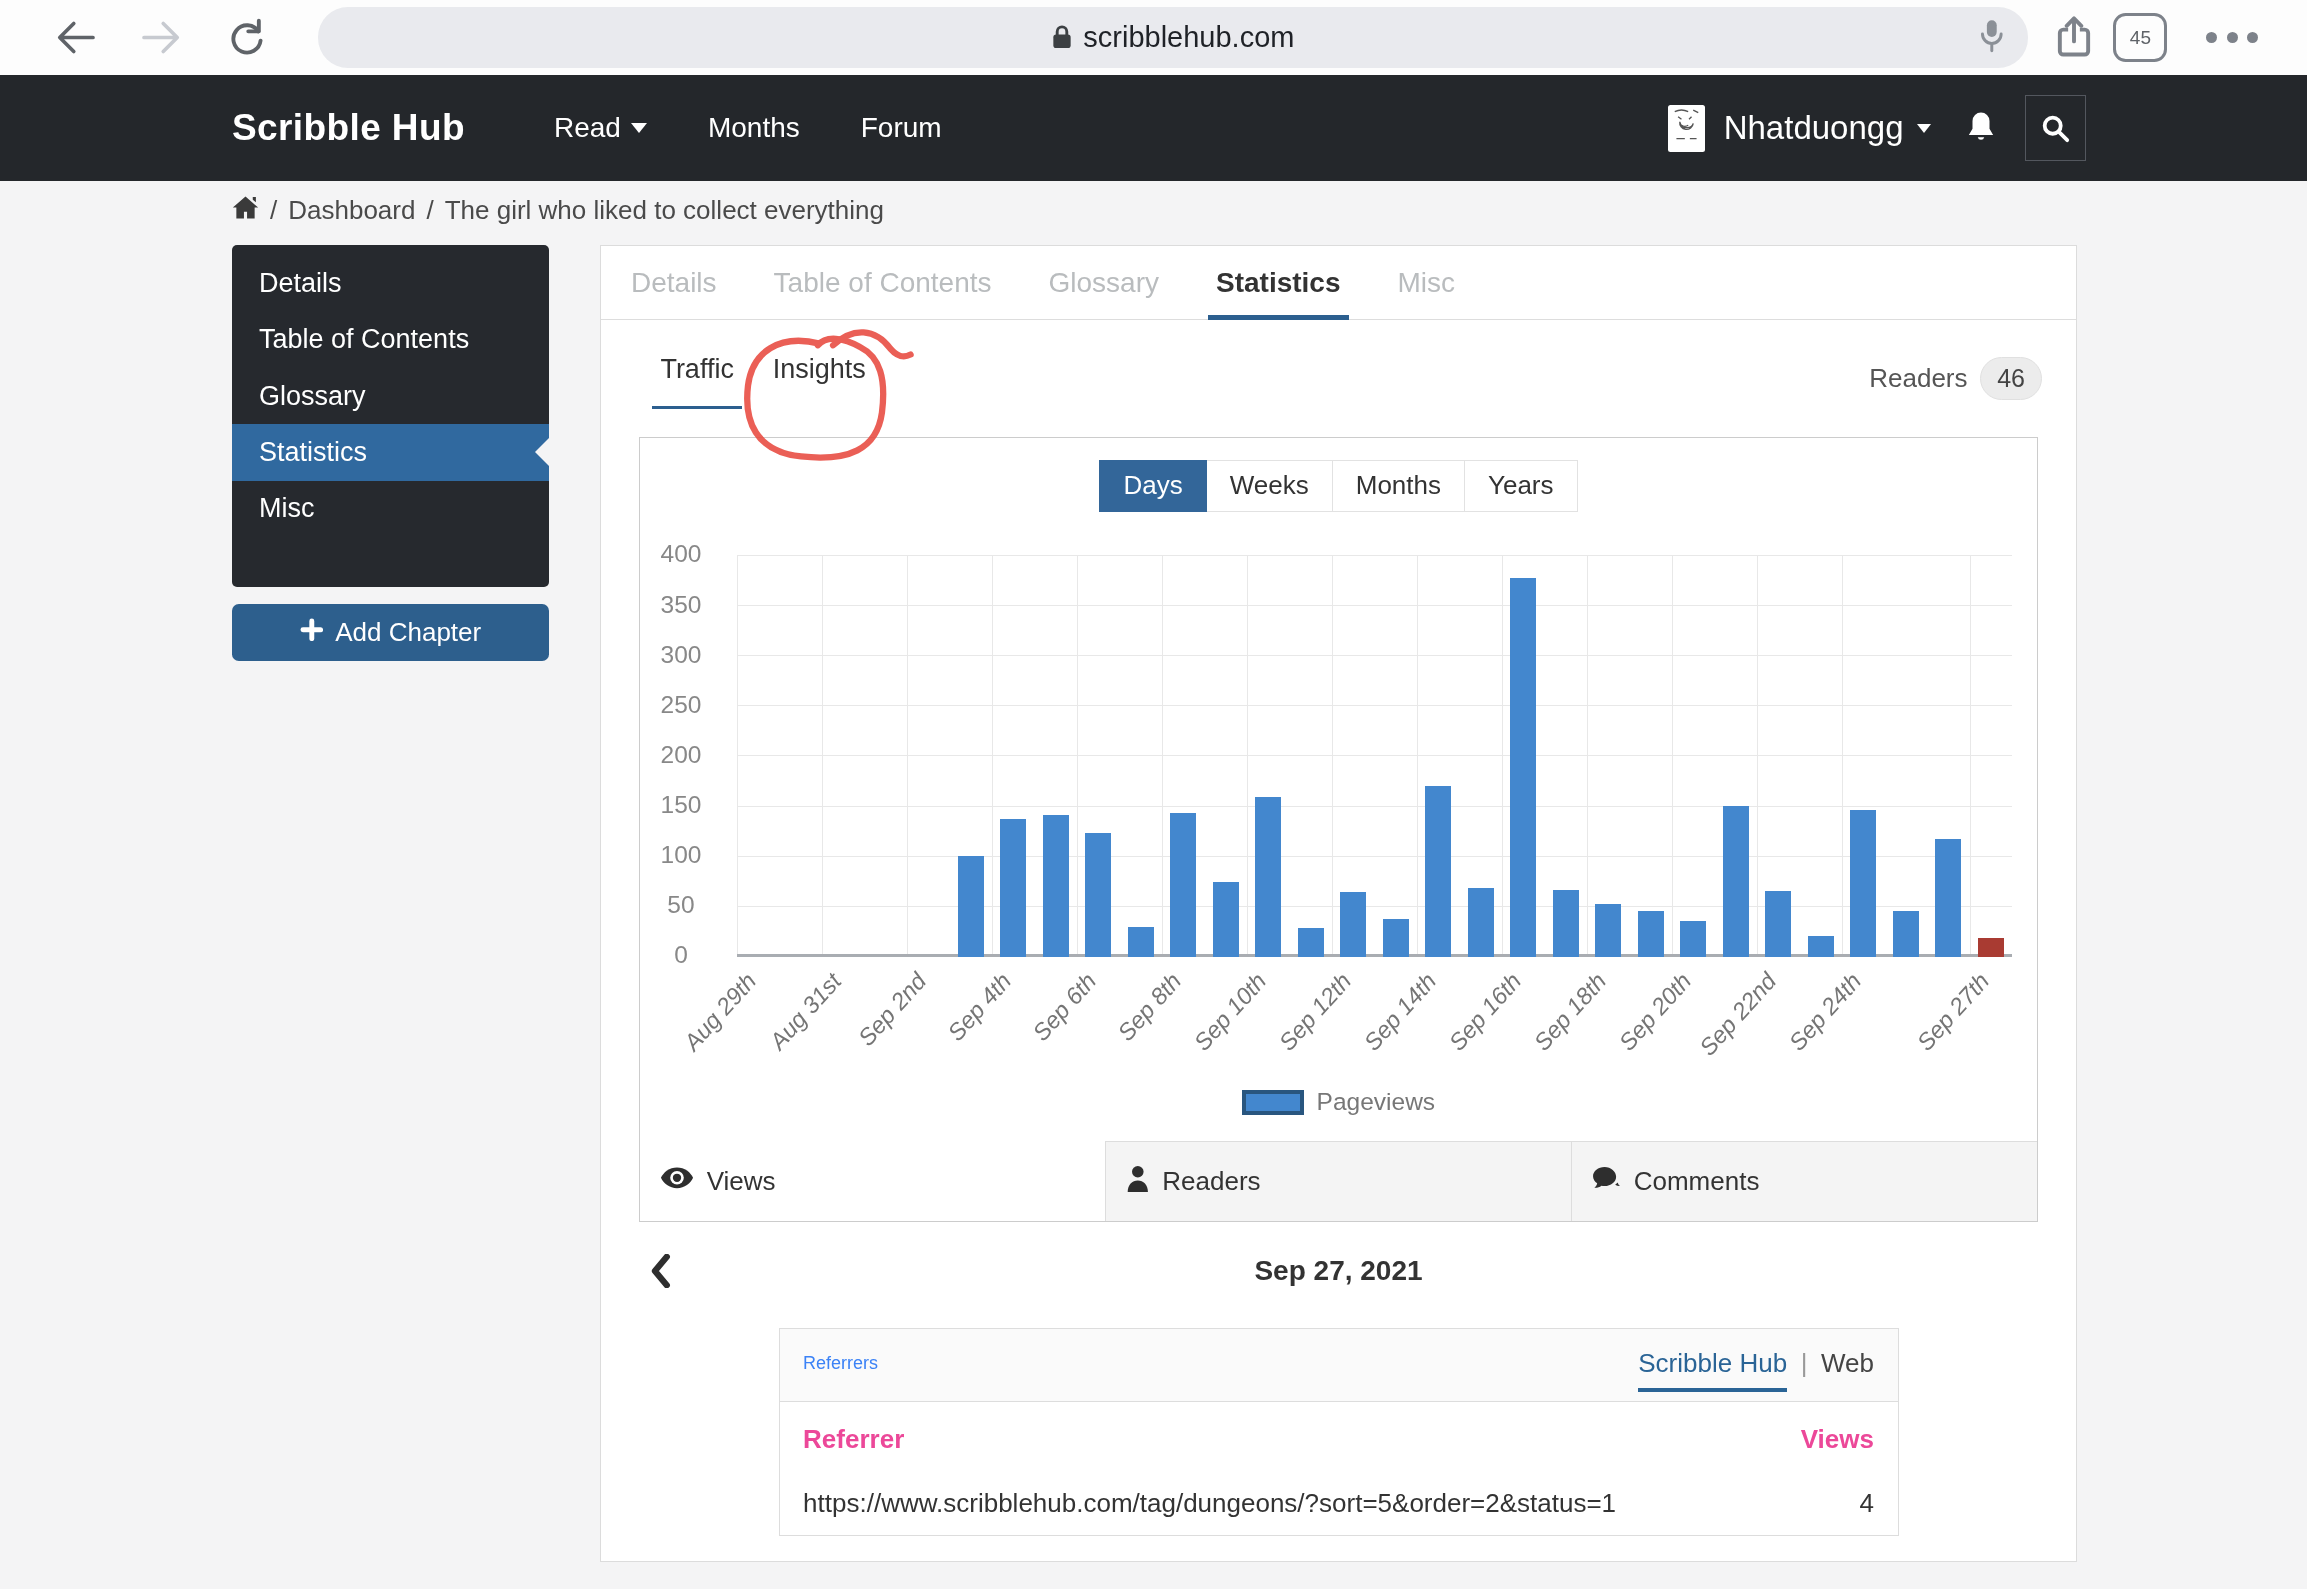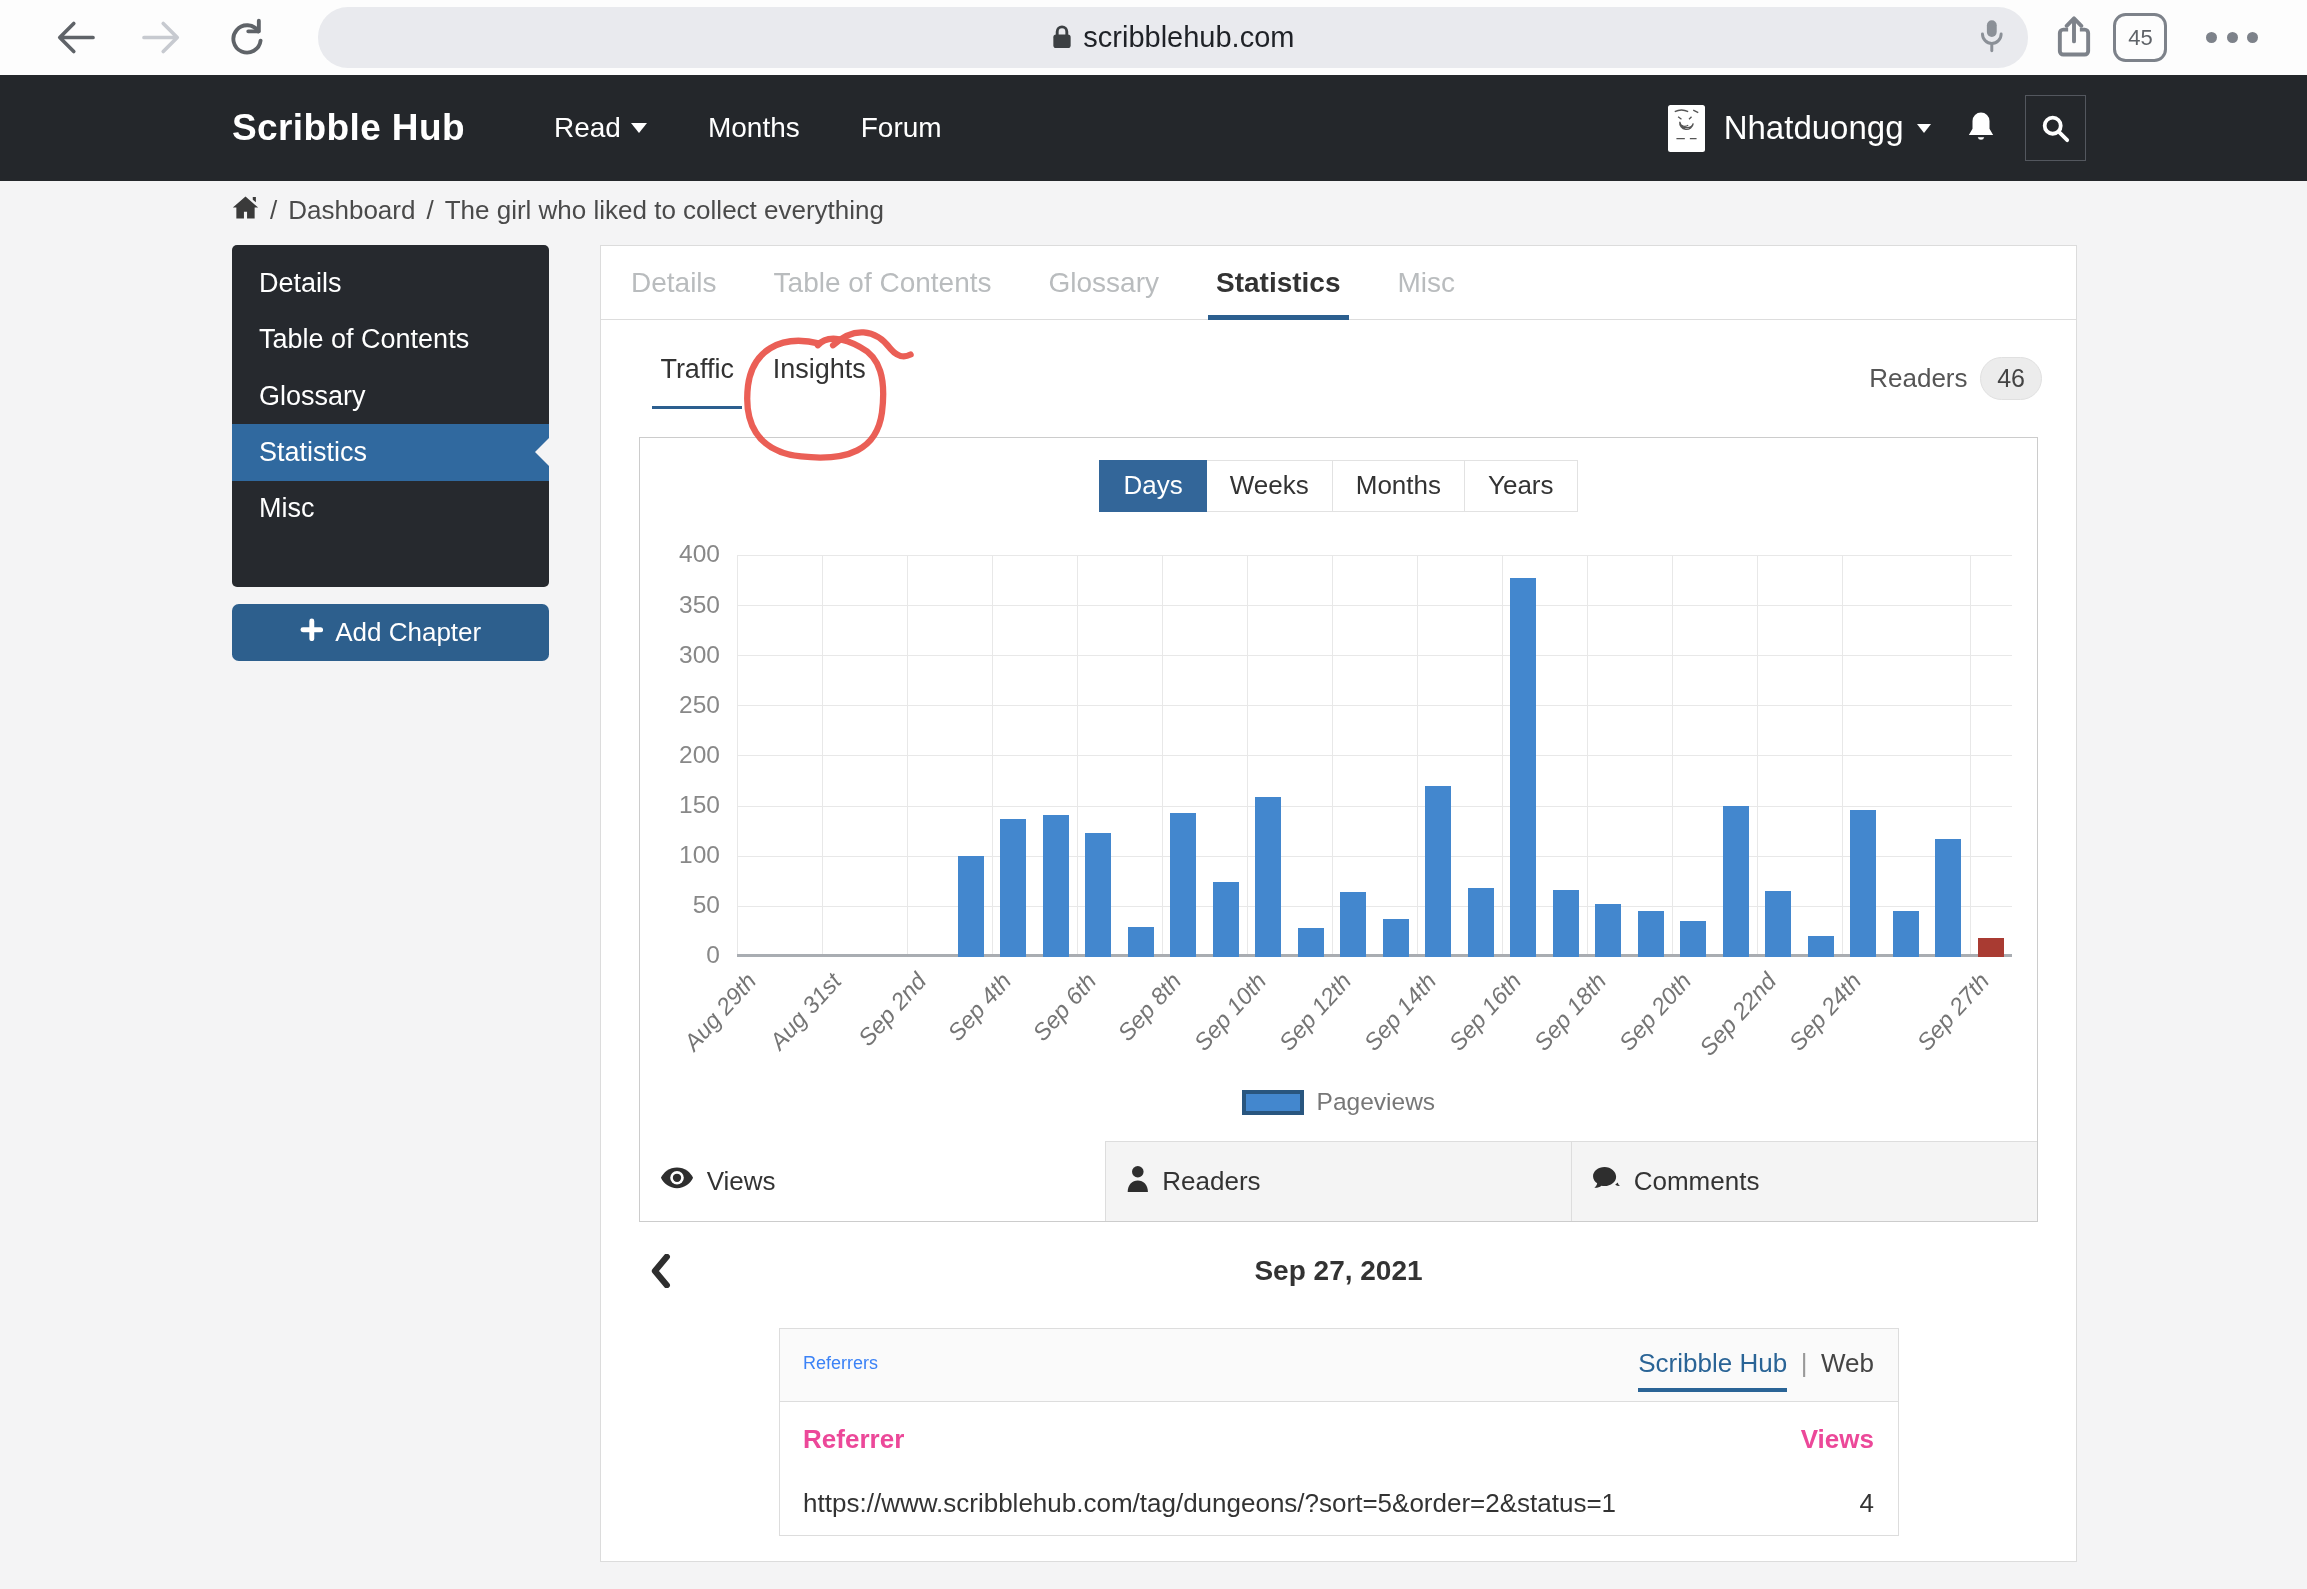--- a/index.html
+++ b/index.html
@@ -8,21 +8,21 @@
   .screen { position:relative; width:2307px; height:1589px; }
 
   
   .browser-bar { height:75px; background:#fdfdfd; display:flex; align-items:center; padding:0 32px; }
   .nav-ic { margin:0 23.6px; display:flex; align-items:center; }
   .url-pill { flex:1; height:61px; margin:0 29px; background:#e9eaee; border-radius:30px;
     display:flex; align-items:center; justify-content:center; position:relative; }
   .url-text { font-size:29px; color:#1f2227; margin-left:11.8px; }
   .mic { position:absolute; right:25px; top:11.8px; }
   .tab-count-box { width:54px; height:49px; border:3.4px solid #7d828a; border-radius:12.7px;
-    display:flex; align-items:center; justify-content:center; font-size:22px; color:#5f6368; margin:0 22px; }
+    display:flex; align-items:center; justify-content:center; font-size:19px; color:#5f6368; margin:0 22px; }
   .dots { display:flex; gap:9.3px; margin:0 17px; }
   .dots i { width:11px; height:11px; border-radius:50%; background:#7d828a; }
 
   
   .site-header { height:106px; background:#24272b; display:flex; align-items:center; padding:0 221px 0 232px; }
   .logo { font-size:37px; font-weight:700; color:#fff; letter-spacing:0.4px; }
   .main-nav { display:flex; align-items:center; margin-left:89px; gap:61px; }
   .main-nav .nav-item { font-size:28px; color:#fff; display:flex; align-items:center; gap:10px; }
   .caret { width:0; height:0; border-left:8.4px solid transparent; border-right:8.4px solid transparent; border-top:10px solid #fff; }
   .hdr-right { margin-left:auto; display:flex; align-items:center; }
@@ -67,21 +67,21 @@
   .periods { display:flex; justify-content:center; margin-top:22px; }
   .period-btn { height:52px; padding:0 23px; font-size:26px; color:#333; background:#fff;
     border:0.8px solid #e2e2e2; border-left:none; display:flex; align-items:center; cursor:pointer; }
   .period-btn:first-child { border-left:0.8px solid #e2e2e2; }
   .period-btn.active { background:#336699; border-color:#336699; color:#fff; }
 
   .plot { position:relative; margin:44px 25px 0 97px; height:401px; }
   .hgrid { position:absolute; left:0; right:0; height:0.8px; background:#e8e8e8; }
   .hgrid.zero { height:2.5px; background:#a9adb2; z-index:2; }
   .vgrid { position:absolute; top:0; bottom:0; width:0.8px; background:#e8e8e8; }
-  .ylabel { position:absolute; left:-95px; width:78px; text-align:right; font-size:24.5px; color:#888; }
+  .ylabel { position:absolute; left:-95px; width:78px; text-align:center; font-size:24.5px; color:#888; }
   .bar { position:absolute; bottom:0; z-index:2; }
   .xlabels { position:relative; margin:0 25px 0 97px; height:128px; }
   .xlabel { position:absolute; top:11.8px; width:152px; text-align:right; font-size:23.6px; font-style:italic;
     color:#757575; transform:rotate(-48deg); transform-origin:100% 0; }
   .legend { display:flex; align-items:center; justify-content:center; gap:12.7px; margin:3.4px 0 25px; }
   .swatch { width:62px; height:25px; border:4.2px solid #29567f; }
   .legend-label { font-size:24.5px; color:#777; }
 
   .chart-tabs { display:flex; }
   .chart-tab { flex:1; height:80px; display:flex; align-items:center; gap:12.7px; padding-left:20px;

